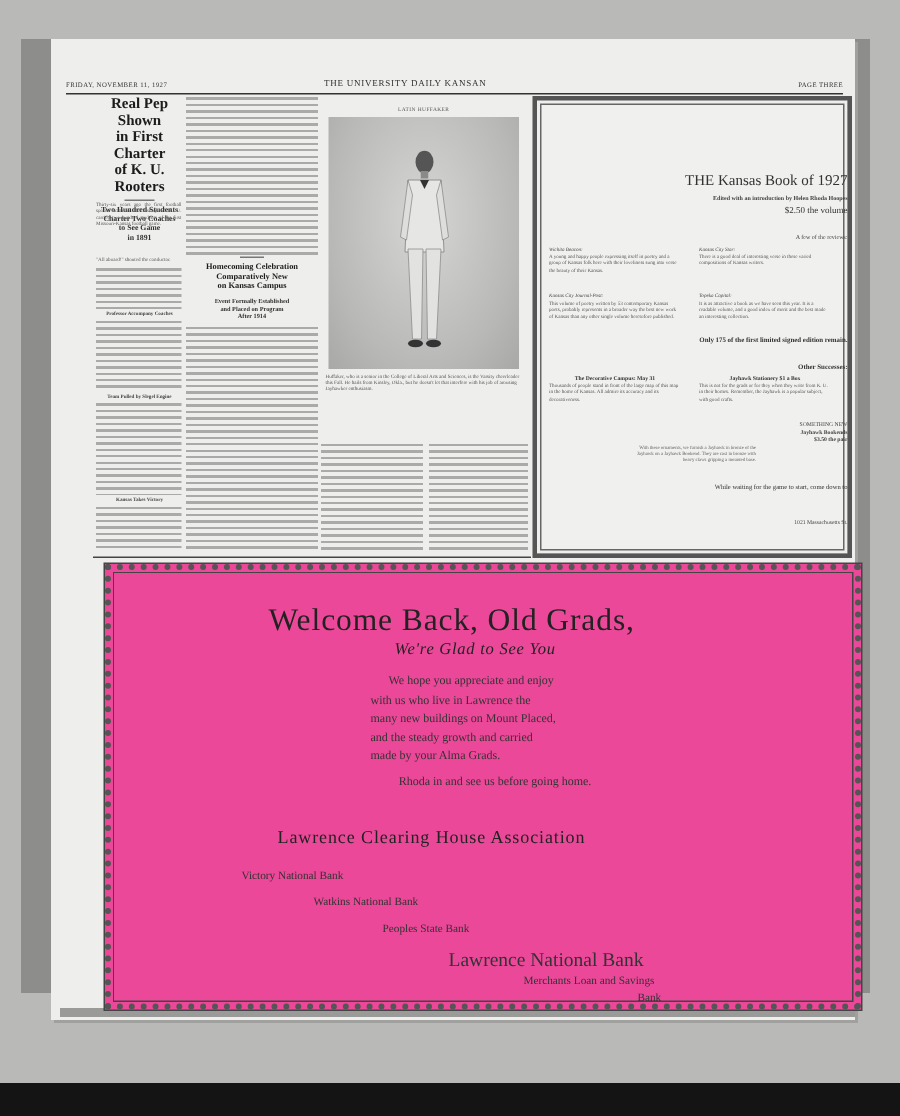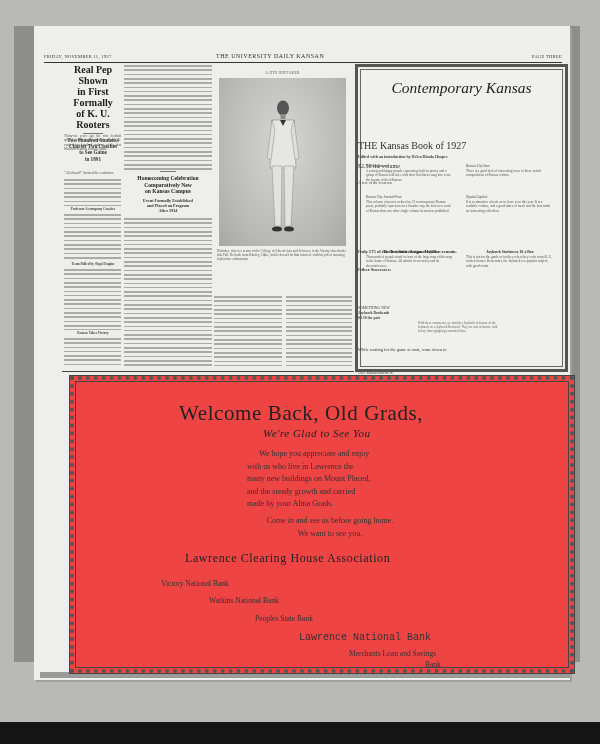--- a/index.html
+++ b/index.html
@@ -21,28 +21,28 @@
   .deck { font-weight: bold; color: #333; text-align: center; }
 
   .photo-box { position: absolute; left: 215px; top: 70px; width: 135px; height: 200px; }
   .photo { position: absolute; left: 4px; top: 8px; width: 127px; height: 168px; background: radial-gradient(ellipse at 50% 40%, #d6d6d4 0%, #b8b8b6 70%, #a8a8a6 100%); }
   .figure { position: absolute; left: 46px; top: 20px; width: 36px; height: 140px; }
   .photo-caption { position: absolute; left: 2px; top: 179px; width: 131px; font-size: 3.4px; line-height: 4.2px; color: #555; }
   .photo-label { position: absolute; left: 0; top: 1px; width: 135px; text-align: center; font-size: 3.6px; color: #555; letter-spacing: .3px; }
 
   .ad-book { position: absolute; left: 355px; top: 64px; width: 207px; height: 302px; border: 3px solid #555; box-shadow: inset 0 0 0 2px #eeeeec, inset 0 0 0 3px #666; background: #f0f0ee; }
   .ab-title { position: absolute; left: 0; width: 100%; text-align: center; font-style: italic; font-size: 15.5px; color: #222; line-height: 17px; top: 12px; }
-  .ab-sub { position: absolute; left: 0; width: 100%; text-align: left; color: #333; margin-top: 25px; }
+  .ab-sub { position: absolute; left: 0; width: 100%; text-align: right; color: #333; }
   .ab-small { font-size: 4px; color: #444; font-weight: bold; }
   .ab-rev { position: absolute; width: 88px; font-size: 3.4px; line-height: 4.2px; color: #555; }
   .ab-rev .src { font-style: italic; color: #444; }
   .ab-rev .txt { height: 14px; margin-top: 1px; }
 
   .ad-grads { position: absolute; left: 70px; top: 376px; width: 494px; height: 287px; border: 5px solid transparent;
-    background: #ef4444; box-shadow: 0 0 0 1px #444, inset 0 0 0 1px #444;
+    background: #ec4899; box-shadow: 0 0 0 1px #444, inset 0 0 0 1px #444;
     outline: 4px dotted #555; outline-offset: -4px; }
   .g-line { position: absolute; white-space: nowrap; color: #222; font-family: "Liberation Serif", serif; }
 </style>
 </head>
 <body>
 
 <div class="scan-bg"></div>
 <div class="board"></div>
 <div class="page"></div>
 <div class="under-edge"></div>
@@ -51,21 +51,21 @@
 <div class="masthead">
   <span class="mh-date">FRIDAY, NOVEMBER 11, 1927</span>
   <span class="mh-title">THE UNIVERSITY DAILY KANSAN</span>
   <span class="mh-page">PAGE THREE</span>
 </div>
 
 <div>
   <div class="col" style="left:64px;top:64px;width:58px;height:75px;overflow:visible;">
     <div class="headline" style="font-size:10px;line-height:11px;">
       <div>Real Pep Shown</div>
-      <div>in First Formally</div>
+      <div>in First Charter</div>
       <div>of K. U. Rooters</div>
     </div>
     <div style="border-top:1px solid #777;width:20px;margin:3px auto;"></div>
     <div class="deck" style="font-size:5.2px;line-height:6.2px;">
       <div>Two Hundred Students</div>
       <div>Charter Two Coaches</div>
       <div>to See Game</div>
       <div>in 1891</div>
     </div>
   </div>
@@ -112,21 +112,20 @@
       <ellipse cx="24" cy="131" rx="5" ry="2.5" fill="#333"></ellipse>
     </svg>
   </div>
   <div class="photo-caption">Huffaker, who is a senior in the College of Liberal Arts and Sciences, is the Varsity cheerleader this Fall. He hails from Kinsley, Okla., but he doesn't let that interfere with his job of arousing Jayhawker enthusiasm.</div>
 </div>
 <div class="col gray-lines" style="left:214px;top:295px;width:68px;height:72px;"></div>
 <div class="col gray-lines" style="left:286px;top:295px;width:66px;height:72px;"></div>
 
 <div class="ad-book">
   <div class="ab-title">
-    <div>Contemporary Kansas</div>
   </div>
   <div class="ab-sub" style="top:48px;font-size:10px;">THE Kansas Book of 1927</div>
   <div class="ab-sub ab-small" style="top:62px;">Edited with an introduction by Helen Rhoda Hoopes</div>
   <div class="ab-sub" style="top:71px;font-size:6px;">$2.50 the volume</div>
   <div class="ab-sub ab-small" style="top:88px;font-weight:normal;">A few of the reviews:</div>
 
   <div class="ab-rev" style="left:8px;top:97px;">
     <div class="src">Wichita Beacon:</div>
     <div class="txt">A young and happy people expressing itself in poetry and a group of Kansas folk here with their loveliness sung into verse the beauty of their Kansas.</div>
   </div>
@@ -170,25 +169,24 @@
   <div class="g-line" style="left:188px;top:46px;font-size:11px;font-style:italic;letter-spacing:.5px;">We're Glad to See You</div>
 
   <div class="g-line" style="left:172px;top:67px;font-size:8px;line-height:12.5px;color:#333;">
     <div style="padding-left:12px;">We hope you appreciate and enjoy</div>
     <div>with us who live in Lawrence the</div>
     <div>many new buildings on Mount Placed,</div>
     <div>and the steady growth and carried</div>
     <div>made by your Alma Grads.</div>
   </div>
   <div class="g-line" style="left:170px;top:134px;width:170px;text-align:center;font-size:8px;line-height:12.5px;color:#333;">
-    <div>Come in and see us before going home.</div>
-    <div>We want to see you.</div>
+    <div>Rhoda in and see us before going home.</div>
   </div>
 
   <div class="g-line" style="left:110px;top:170px;font-size:12px;letter-spacing:.6px;">Lawrence Clearing House Association</div>
 
   <div class="g-line" style="left:86px;top:198px;font-size:7.5px;color:#333;">Victory National Bank</div>
   <div class="g-line" style="left:134px;top:215px;font-size:7.5px;color:#333;">Watkins National Bank</div>
   <div class="g-line" style="left:180px;top:233px;font-size:7.5px;color:#333;">Peoples State Bank</div>
-  <div class="g-line" style="left:224px;top:251px;font-size:10px;color:#333;font-family:Liberation Mono, monospace;">Lawrence National Bank</div>
+  <div class="g-line" style="left:224px;top:251px;font-size:13px;color:#333;">Lawrence National Bank</div>
   <div class="g-line" style="left:274px;top:268px;font-size:7.5px;color:#333;">Merchants Loan and Savings</div>
   <div class="g-line" style="left:350px;top:279px;font-size:7.5px;color:#333;">Bank</div>
 </div>
 
 </body></html>

